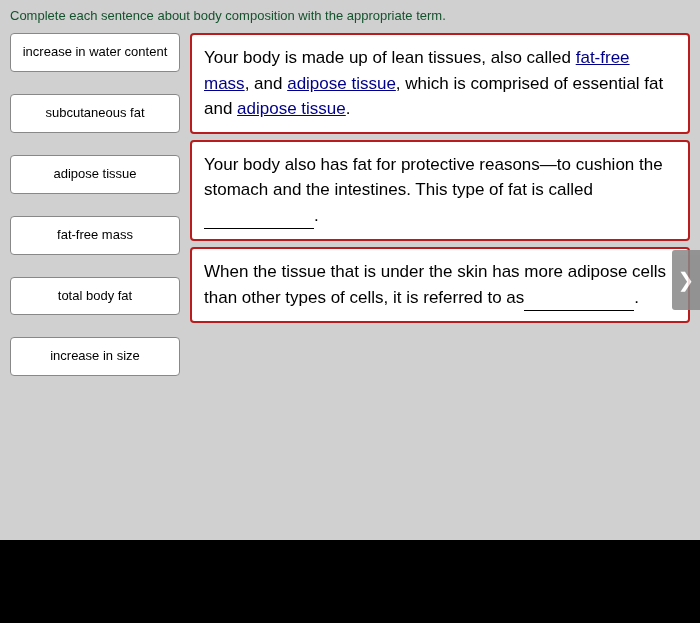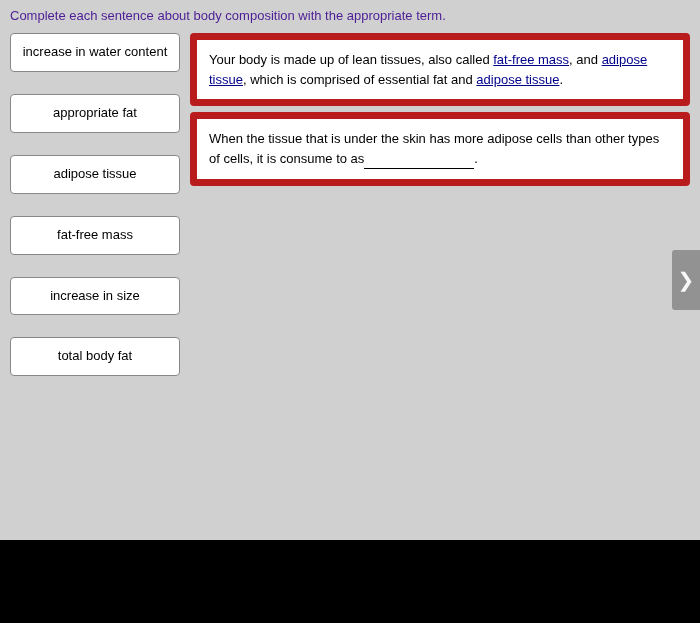--- a/index.html
+++ b/index.html
@@ -12,21 +12,21 @@
       overflow: hidden;
     }
     .main-area {
       background: #d0d0d0;
       width: 700px;
       min-height: 540px;
       padding: 8px 10px 10px 10px;
     }
     .instruction {
       font-size: 13px;
-      color: #4c1d95;
+      color: #14532d;
       margin-bottom: 10px;
     }
     .content-wrapper {
       display: flex;
       flex-direction: row;
       gap: 10px;
       align-items: flex-start;
     }
     .term-list {
       display: flex;
@@ -47,24 +47,24 @@
       line-height: 1.3;
     }
     .sentences-area {
       display: flex;
       flex-direction: column;
       gap: 6px;
       flex: 1;
     }
     .sentence-box {
       background: #fff;
-      border: 7px solid #b91c1c;
+      border: 2px solid #b91c1c;
       border-radius: 4px;
       padding: 10px 12px;
-      font-size: 13px;
+      font-size: 17px;
       color: #000;
       line-height: 1.5;
     }
     .sentence-box a {
       color: #00008b;
       text-decoration: underline;
     }
     .blank {
       display: inline-block;
       width: 110px;
@@ -99,28 +99,29 @@
 <body>
 
 <div class="outer">
   <div class="main-area">
     <div class="instruction">Complete each sentence about body composition with the appropriate term.</div>
     <div class="content-wrapper">
       <div class="term-list">
 
       <button class="term-btn">increase in water
 content</button>
-          <button class="term-btn">appropriate fat</button>
+          <button class="term-btn">subcutaneous fat</button>
           <button class="term-btn">adipose tissue</button>
           <button class="term-btn">fat-free mass</button>
+          <button class="term-btn">total body fat</button>
           <button class="term-btn">increase in size</button>
-          <button class="term-btn">total body fat</button>
         </div>
       <div class="sentences-area">
 
       <div class="sentence-box"><span>Your body is made up of lean tissues, also called </span><a href="#">fat-free mass</a><span>, and </span><a href="#">adipose tissue</a><span>, which is comprised of essential fat and </span><a href="#">adipose tissue</a><span>.</span></div>
-          <div class="sentence-box"><span>When the tissue that is under the skin has more adipose cells than other types of cells, it is consume to as</span><span class="blank">&nbsp;</span><span>.</span></div>
+          <div class="sentence-box"><span>Your body also has fat for protective reasons—to cushion the stomach and the intestines. This type of fat is called</span><span class="blank">&nbsp;</span><span>.</span></div>
+          <div class="sentence-box"><span>When the tissue that is under the skin has more adipose cells than other types of cells, it is referred to as</span><span class="blank">&nbsp;</span><span>.</span></div>
         </div>
     </div>
   </div>
   <div class="nav-arrow">❯</div>
   <div class="bottom-bar"></div>
 </div>
 
 </body></html>

